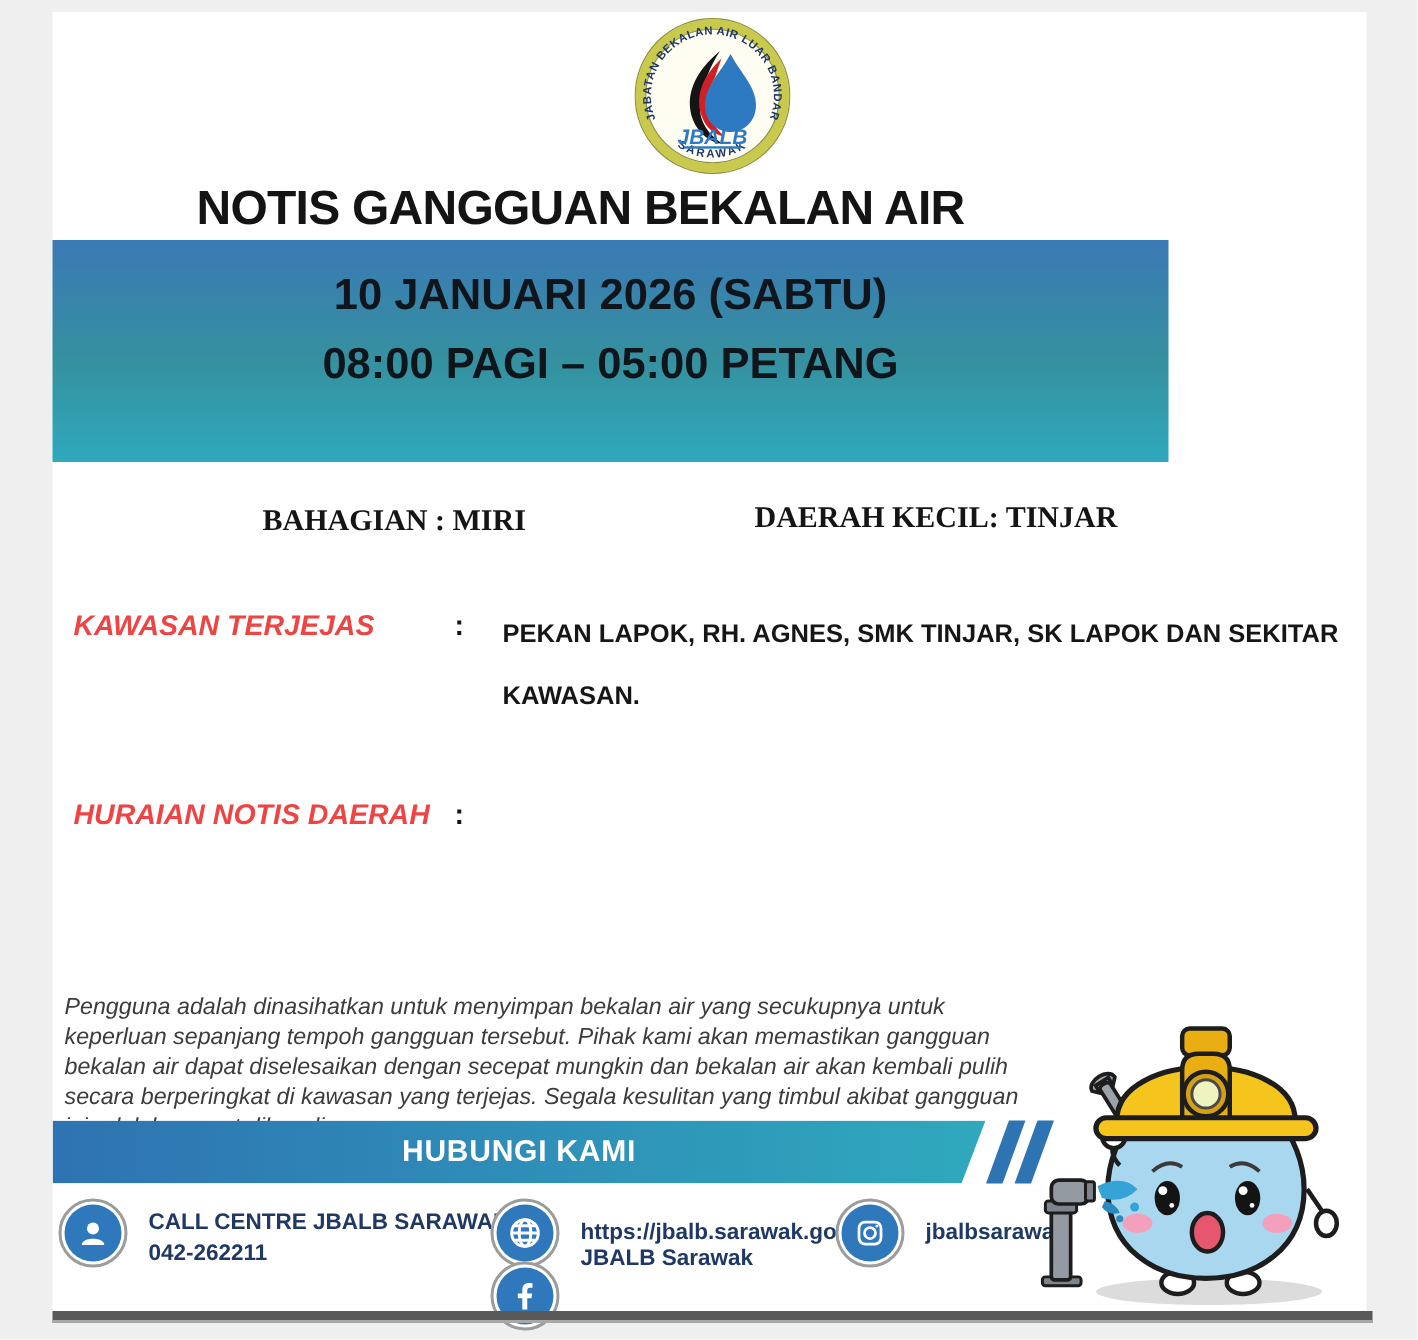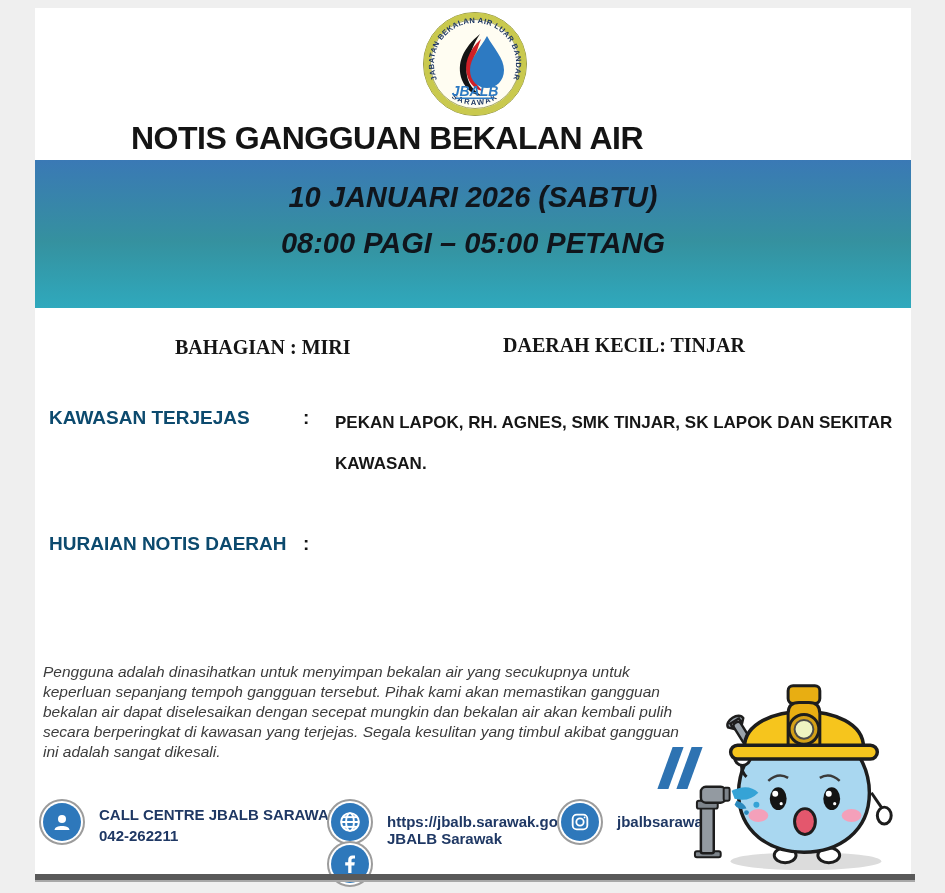--- a/index.html
+++ b/index.html
@@ -18,34 +18,34 @@
   #logo{left:388px;top:4px;width:104px;height:104px;}
 
   
   #title{
     left:0;top:112px;width:704px;text-align:center;
     font-size:32px;font-weight:700;color:#141414;letter-spacing:-0.5px;
   }
 
   
   #banner{
-    left:0;top:152px;width:876px;height:148px;
+    left:0;top:152px;width:744px;height:148px;
     background:linear-gradient(180deg,#3a79b5 0%,#35919f 55%,#2fa9bd 100%);
-    text-align:center;color:#10151c;font-style:italic;
+    text-align:center;color:#10151c;
   }
   .banner-line{font-size:29px;font-weight:700;line-height:46px;}
   #banner-date{margin-top:14px;}
 
   
   .loc{font-size:20px;font-weight:700;color:#151515;font-family:Liberation Serif, serif;}
   #loc-bahagian{left:140px;top:328px;}
   #loc-daerah{left:468px;top:326px;}
 
   
-  .sec-label{font-size:19px;font-weight:700;color:#0c4a6e;}
+  .sec-label{font-size:19px;font-weight:700;color:#ef4444;font-style:italic;}
   .sec-colon{font-size:19px;font-weight:700;color:#151515;}
   .sec-value{font-size:17px;font-weight:700;color:#161616;}
   #kawasan-label{left:14px;top:399px;}
   #kawasan-colon{left:268px;top:399px;}
   #kawasan-value{left:300px;top:394px;width:560px;line-height:41px;}
   #huraian-label{left:14px;top:525px;}
   #huraian-colon{left:268px;top:525px;}
   #huraian-value{left:303px;top:489px;width:540px;line-height:41px;}
 
   
@@ -141,20 +141,23 @@
 
   <div id="kawasan-label" class="abs sec-label">KAWASAN TERJEJAS</div>
   <div id="kawasan-colon" class="abs sec-colon">:</div>
   <div id="kawasan-value" class="abs sec-value">PEKAN LAPOK, RH. AGNES, SMK TINJAR, SK LAPOK DAN SEKITAR KAWASAN.</div>
 
   <div id="huraian-label" class="abs sec-label">HURAIAN NOTIS DAERAH</div>
   <div id="huraian-colon" class="abs sec-colon">:</div>
 
   <div id="advisory" class="abs">Pengguna adalah dinasihatkan untuk menyimpan bekalan air yang secukupnya untuk keperluan sepanjang tempoh gangguan tersebut. Pihak kami akan memastikan gangguan bekalan air dapat diselesaikan dengan secepat mungkin dan bekalan air akan kembali pulih secara berperingkat di kawasan yang terjejas. Segala kesulitan yang timbul akibat gangguan ini adalah sangat dikesali.</div>
 
+  <div id="contact-bar" class="abs">
+    <span>HUBUNGI KAMI</span>
+  </div>
   <div id="bar-slash-1" class="abs bar-slash"></div>
   <div id="bar-slash-2" class="abs bar-slash"></div>
 
   <div id="call-icon" class="abs contact-icon">
     <div class="inner">
       <svg viewBox="0 0 24 24" width="24" height="24">
         <circle cx="12" cy="9" r="4" fill="#ffffff"></circle>
         <path d="M4.5,20 C4.5,14.5 19.5,14.5 19.5,20 Z" fill="#ffffff"></path>
       </svg>
     </div>

